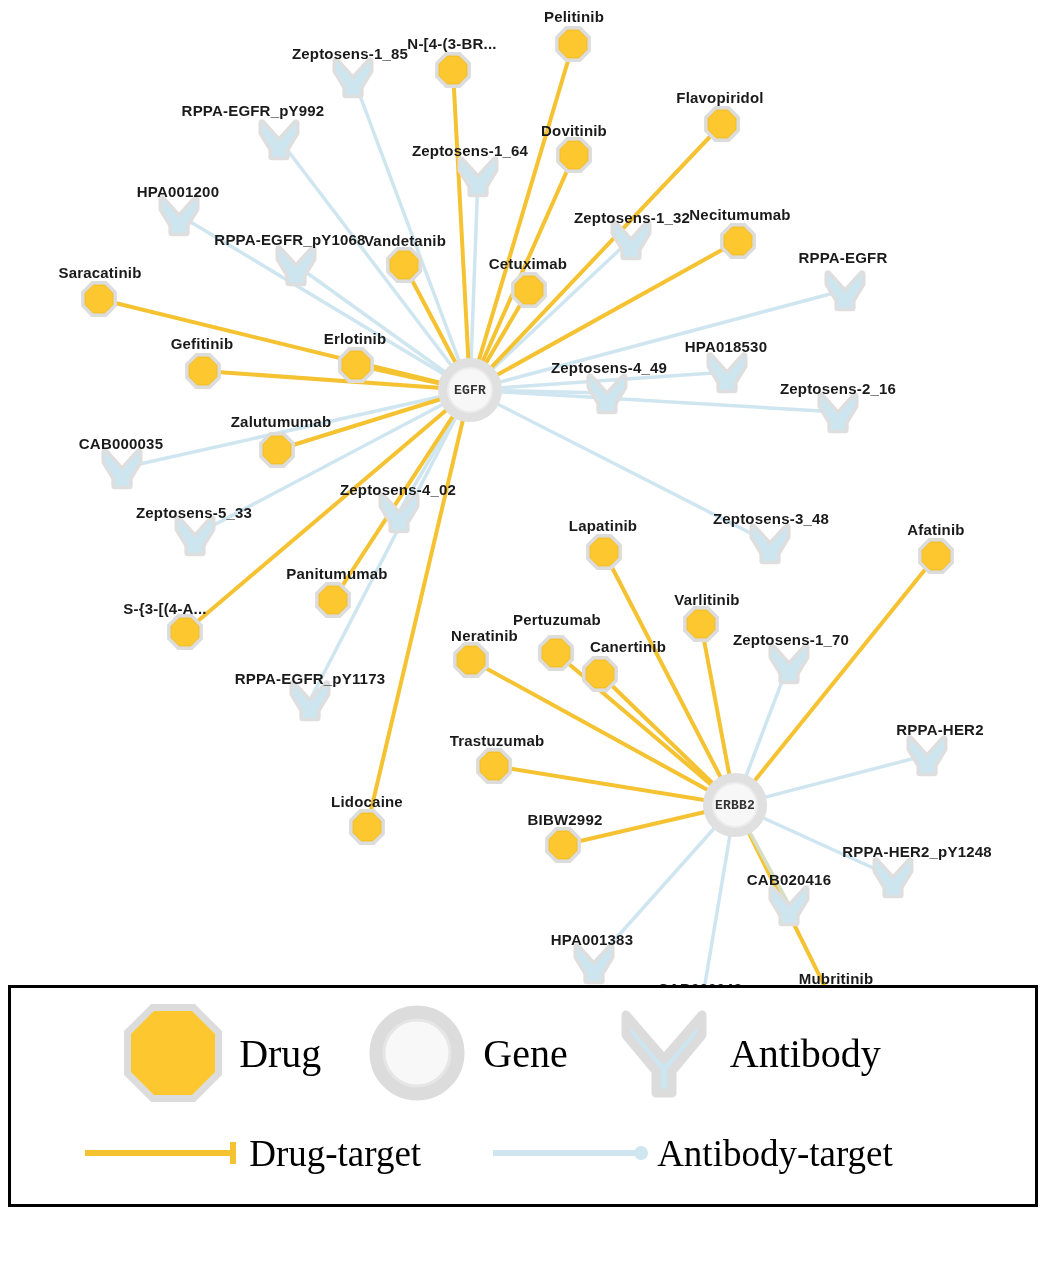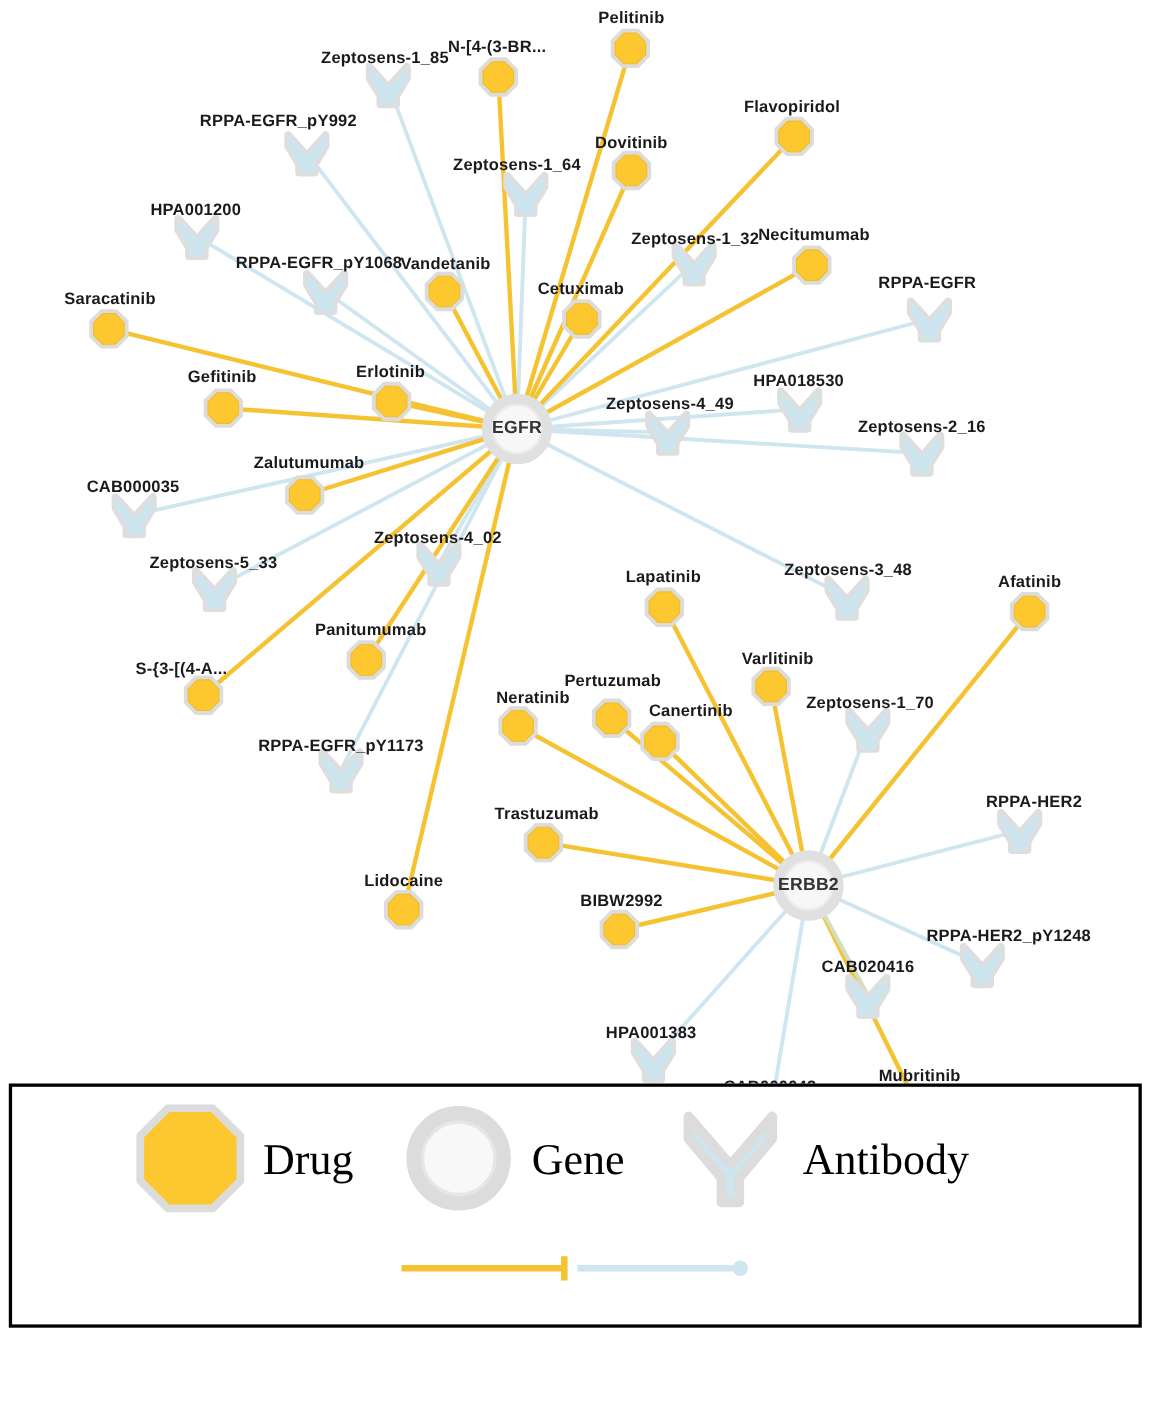--- a/index.html
+++ b/index.html
@@ -30,22 +30,23 @@
     position: absolute;
     font-family: "Liberation Sans", sans-serif;
     font-weight: bold;
     font-size: 15px;
     color: #1a1a1a;
     white-space: nowrap;
     transform: translate(-50%, -50%);
     letter-spacing: 0.2px;
   }
   .gene-label {
-    font-size: 16px;
+    font-size: 13px;
     color: #333;
+    font-family: Liberation Mono, monospace;
   }
   .legend-wrap {
     position: absolute;
     left: 8px;
     top: 985px;
     width: 1040px;
   }
   .legend-title {
     font-family: "Liberation Serif", serif;
     font-size: 34px;
@@ -404,19 +405,21 @@
           <path d="M14,14 L52,58 L90,14 L90,34 L60,70 L60,92 L44,92 L44,70 L14,34 Z" fill="#cde5ef" stroke="#dcdcdc" stroke-width="9" stroke-linejoin="round"></path>
         </svg>
         <span class="lg-text">Antibody</span>
       </div>
     </div>
     <div class="legend-row-2">
       <svg width="160" height="26" viewBox="0 0 160 26">
         <line x1="2" y1="13" x2="150" y2="13" stroke="#f5c231" stroke-width="6"></line>
         <line x1="150" y1="2" x2="150" y2="24" stroke="#f5c231" stroke-width="6"></line>
       </svg>
+      <span class="lg-text">Drug-target</span>
       <svg width="160" height="26" viewBox="0 0 160 26">
         <line x1="2" y1="13" x2="146" y2="13" stroke="#cfe6f0" stroke-width="6"></line>
         <circle cx="150" cy="13" r="7" fill="#cfe6f0"></circle>
       </svg>
+      <span class="lg-text">Antibody-target</span>
     </div>
   </div>
 </div>
 
 </body></html>

